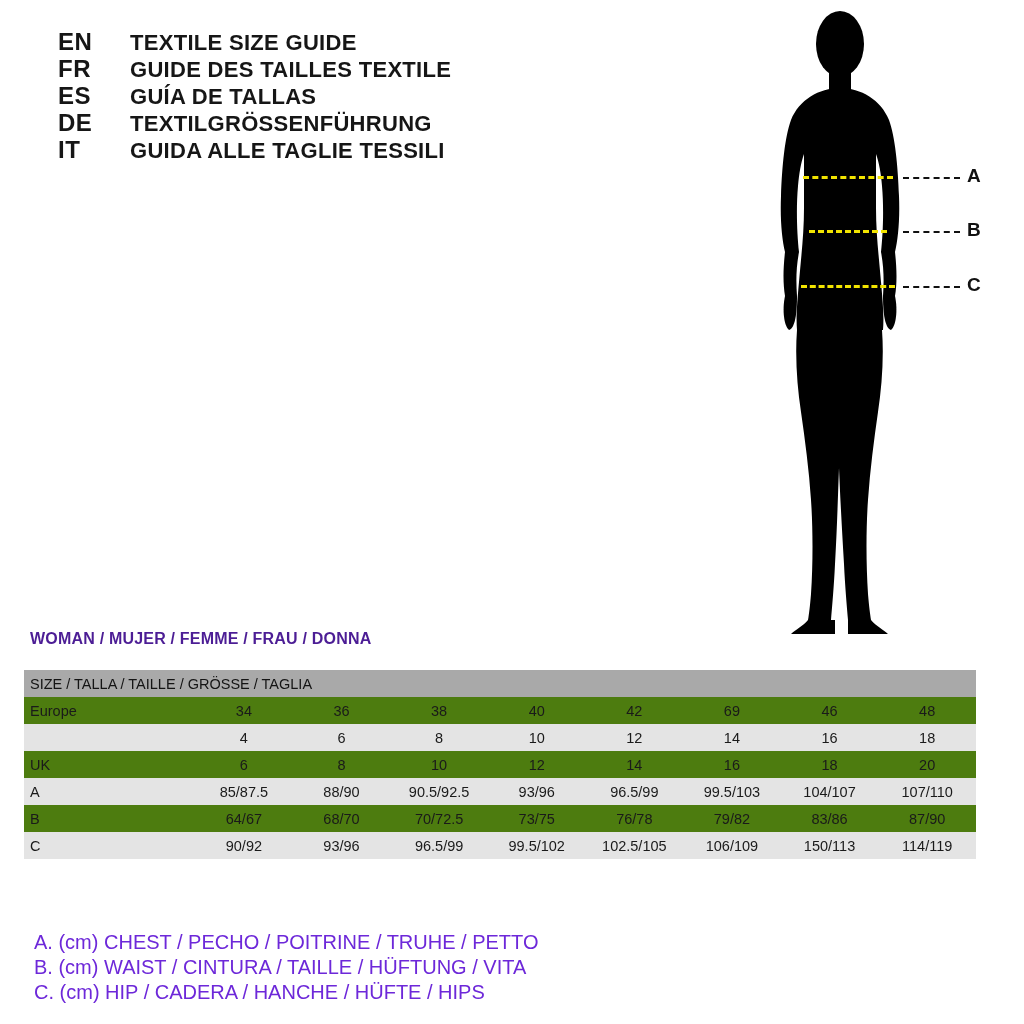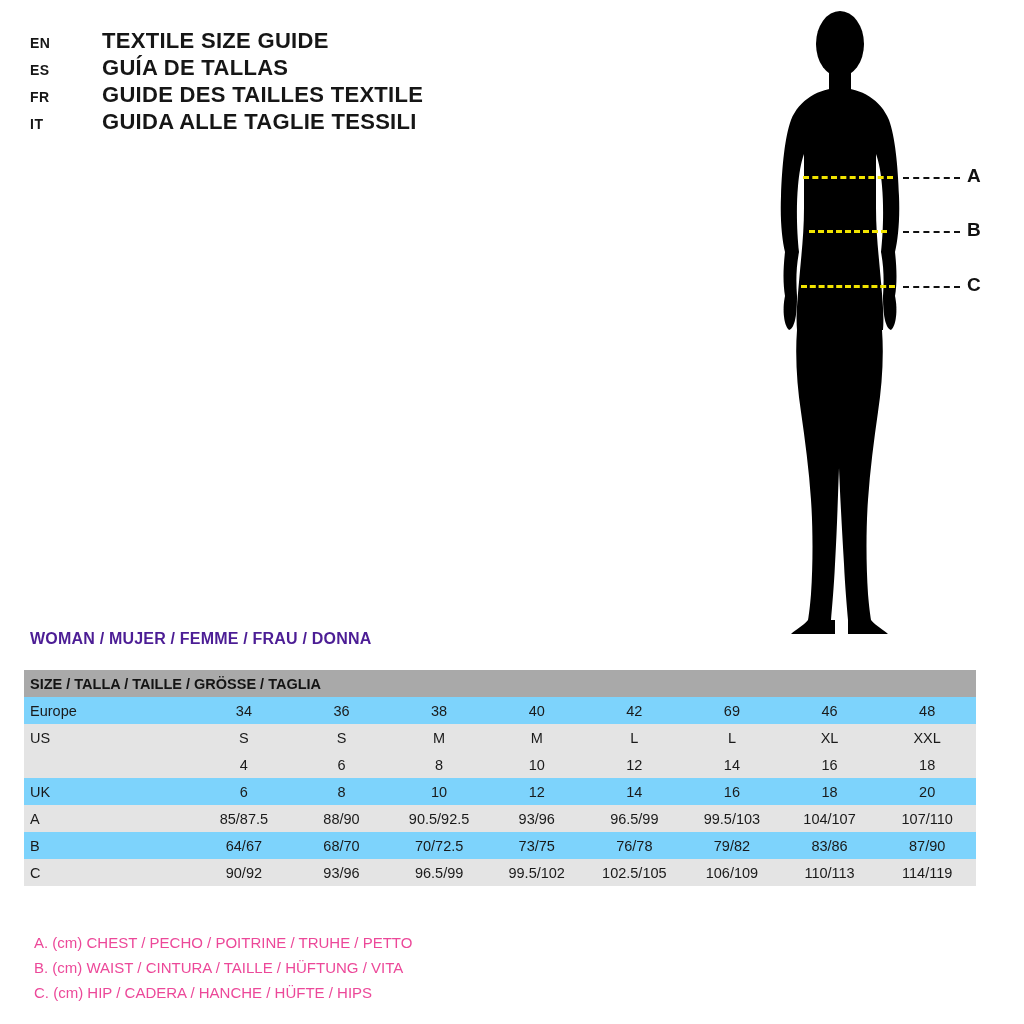--- a/index.html
+++ b/index.html
@@ -26,24 +26,25 @@
     top: 28px;
     width: 600px;
   }
   .title-row {
     display: flex;
     align-items: baseline;
     height: 27px;
   }
   .title-lang {
     width: 72px;
-    font-size: 14px;
+    font-size: 24px;
     font-weight: bold;
     letter-spacing: 0.5px;
     color: #161616;
+    margin-left: 28px;
   }
   .title-text {
     font-size: 22px;
     font-weight: bold;
     letter-spacing: 0.3px;
     color: #161616;
     text-transform: uppercase;
   }
 
   
@@ -98,66 +99,70 @@
     color: #1a1a1a;
   }
   table.size-table tr { height: 27px; }
   table.size-table td {
     padding: 0 6px;
     white-space: nowrap;
   }
   .row-head {
     background: #a9a9a9;
     font-size: 14.5px;
-    font-weight: bold;
+    font-weight: normal;
     color: #141414;
   }
   .row-head td { padding-left: 8px; height: 26px; }
   .row-shade { background: #e4e4e4; }
-  .row-plain { background: #7dd3fc; }
+  .row-plain { background: #4d7c0f; }
   td.label-col {
     width: 170px;
     text-align: left;
     padding-left: 8px;
   }
   td.val-col {
     width: 97px;
     text-align: center;
   }
 
   
   .legend {
     position: absolute;
     left: 34px;
     top: 930px;
     width: 700px;
   }
   .legend-line {
-    font-size: 15px;
+    font-size: 20px;
     line-height: 25px;
-    color: #ec4899;
+    color: #6d28d9;
   }
 </style>
 </head>
 <body>
 
 <div id="page">
 
   <div class="title-block">
     <div class="title-row">
       <span class="title-lang">EN</span>
       <span class="title-text">TEXTILE SIZE GUIDE</span>
     </div>
     <div class="title-row">
+      <span class="title-lang">FR</span>
+      <span class="title-text">GUIDE DES TAILLES TEXTILE</span>
+    </div>
+    <div class="title-row">
       <span class="title-lang">ES</span>
       <span class="title-text">GUÍA DE TALLAS</span>
     </div>
     <div class="title-row">
-      <span class="title-lang">FR</span>
-      <span class="title-text">GUIDE DES TAILLES TEXTILE</span>
+      <span class="title-lang">DE</span>
+      <span class="title-text">TEXTILGRÖSSENFÜHRUNG</span>
     </div>
     <div class="title-row">
       <span class="title-lang">IT</span>
       <span class="title-text">GUIDA ALLE TAGLIE TESSILI</span>
     </div>
   </div>
 
   <div class="figure">
 
     <svg width="270" height="630" viewBox="0 0 270 630">
@@ -243,31 +248,20 @@
           <td class="val-col">34</td>
           <td class="val-col">36</td>
           <td class="val-col">38</td>
           <td class="val-col">40</td>
           <td class="val-col">42</td>
           <td class="val-col">69</td>
           <td class="val-col">46</td>
           <td class="val-col">48</td>
         </tr>
 
-        <tr class="row-shade">
-          <td class="label-col">US</td>
-          <td class="val-col">S</td>
-          <td class="val-col">S</td>
-          <td class="val-col">M</td>
-          <td class="val-col">M</td>
-          <td class="val-col">L</td>
-          <td class="val-col">L</td>
-          <td class="val-col">XL</td>
-          <td class="val-col">XXL</td>
-        </tr>
 
         <tr class="row-shade">
           <td class="label-col"></td>
           <td class="val-col">4</td>
           <td class="val-col">6</td>
           <td class="val-col">8</td>
           <td class="val-col">10</td>
           <td class="val-col">12</td>
           <td class="val-col">14</td>
           <td class="val-col">16</td>
@@ -311,21 +305,21 @@
         </tr>
 
         <tr class="row-shade">
           <td class="label-col">C</td>
           <td class="val-col">90/92</td>
           <td class="val-col">93/96</td>
           <td class="val-col">96.5/99</td>
           <td class="val-col">99.5/102</td>
           <td class="val-col">102.5/105</td>
           <td class="val-col">106/109</td>
-          <td class="val-col">110/113</td>
+          <td class="val-col">150/113</td>
           <td class="val-col">114/119</td>
         </tr>
       </tbody>
     </table>
   </div>
 
   <div class="legend">
     <div class="legend-line">A. (cm) CHEST / PECHO / POITRINE / TRUHE / PETTO</div>
     <div class="legend-line">B. (cm) WAIST / CINTURA / TAILLE / HÜFTUNG / VITA</div>
     <div class="legend-line">C. (cm) HIP / CADERA / HANCHE / HÜFTE / HIPS</div>

